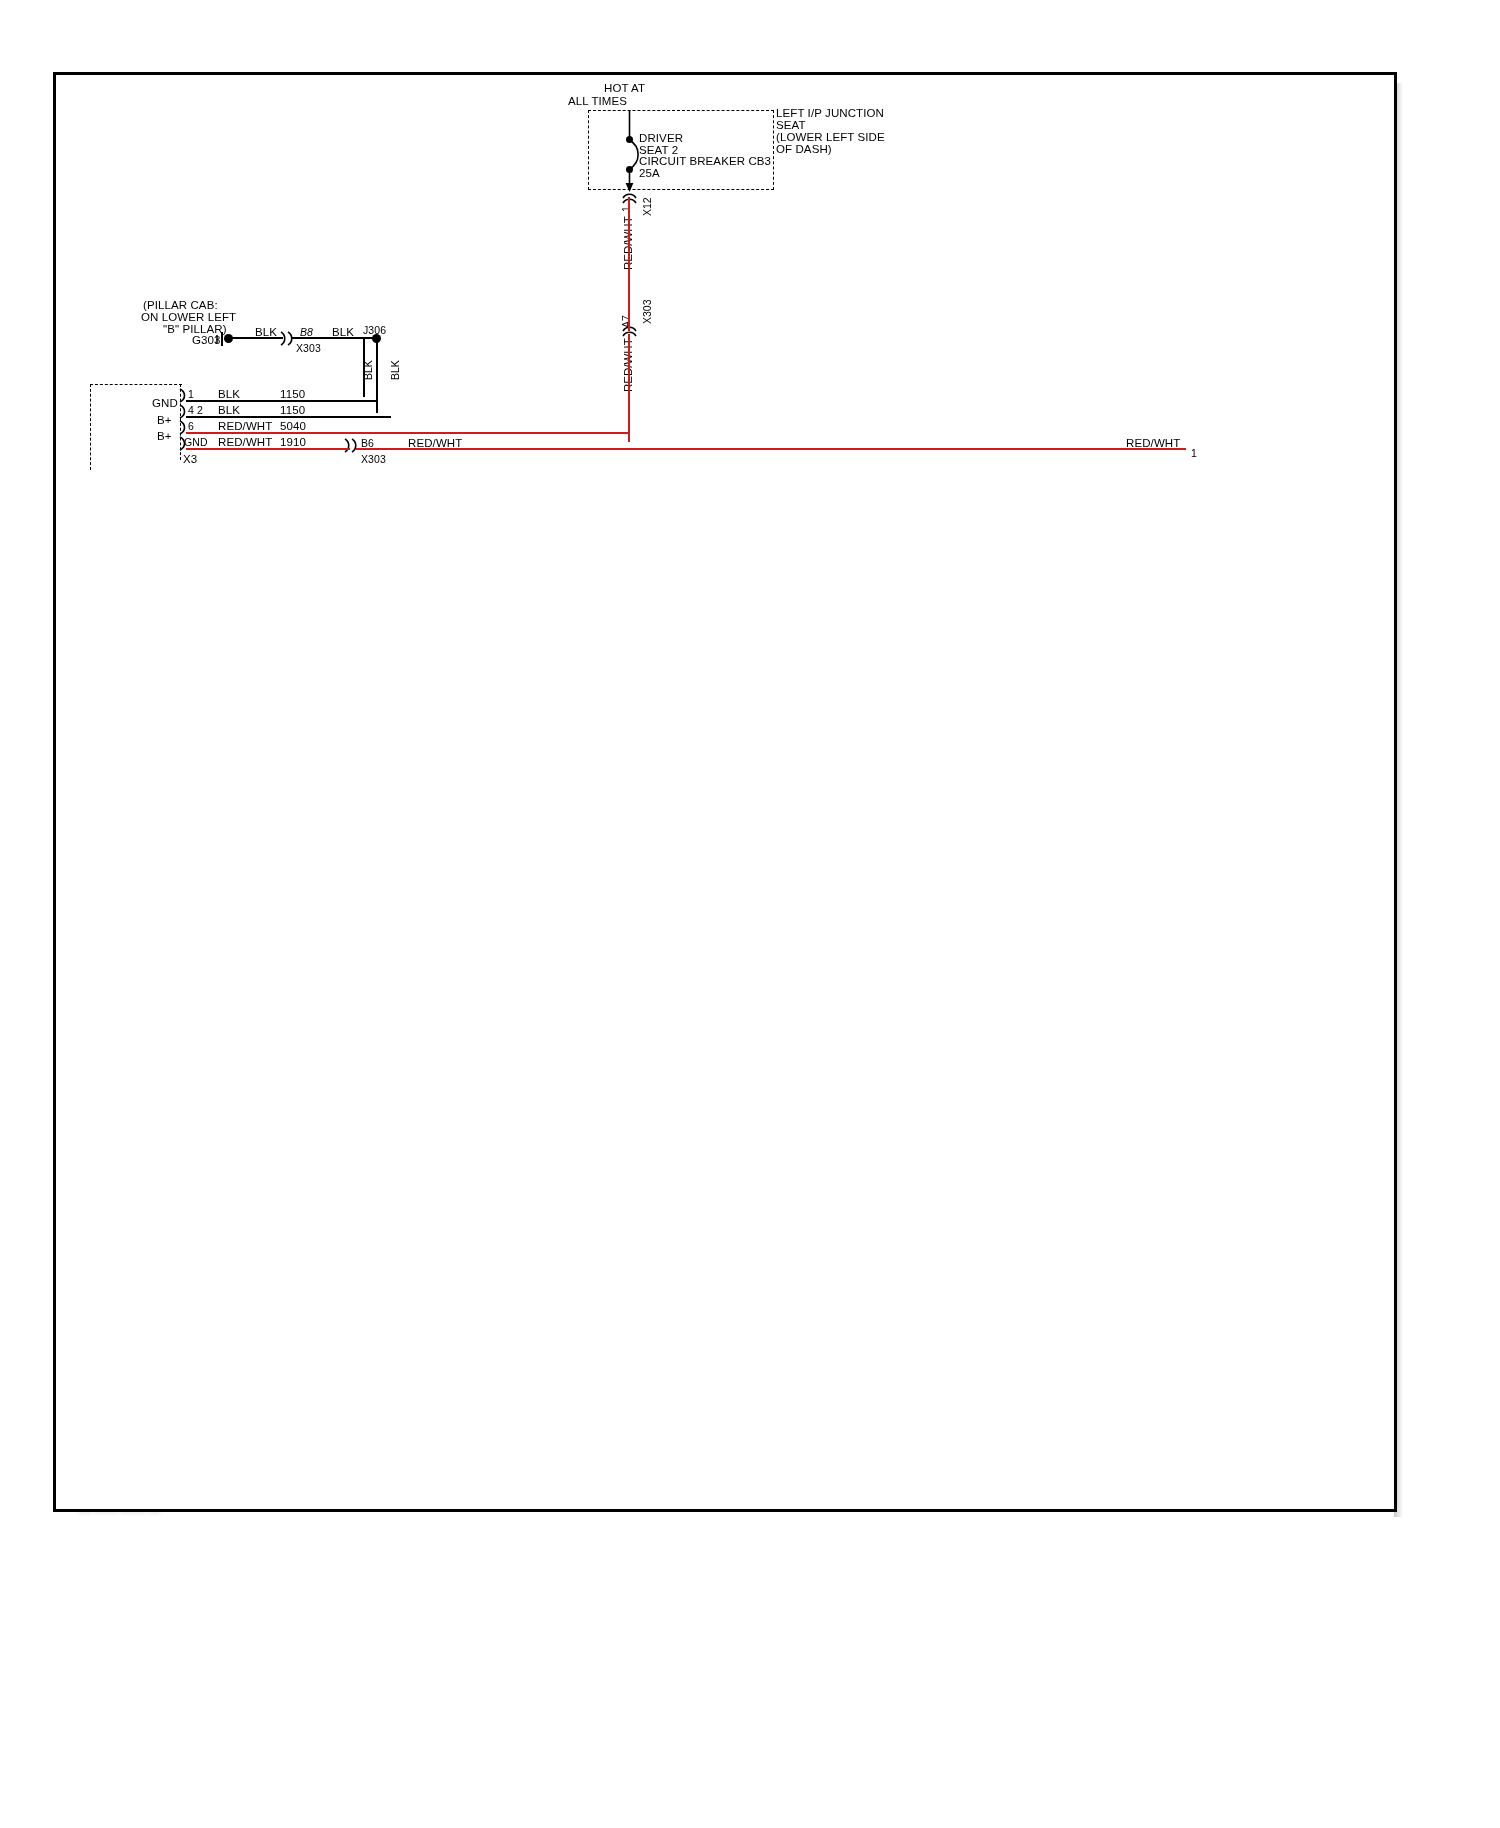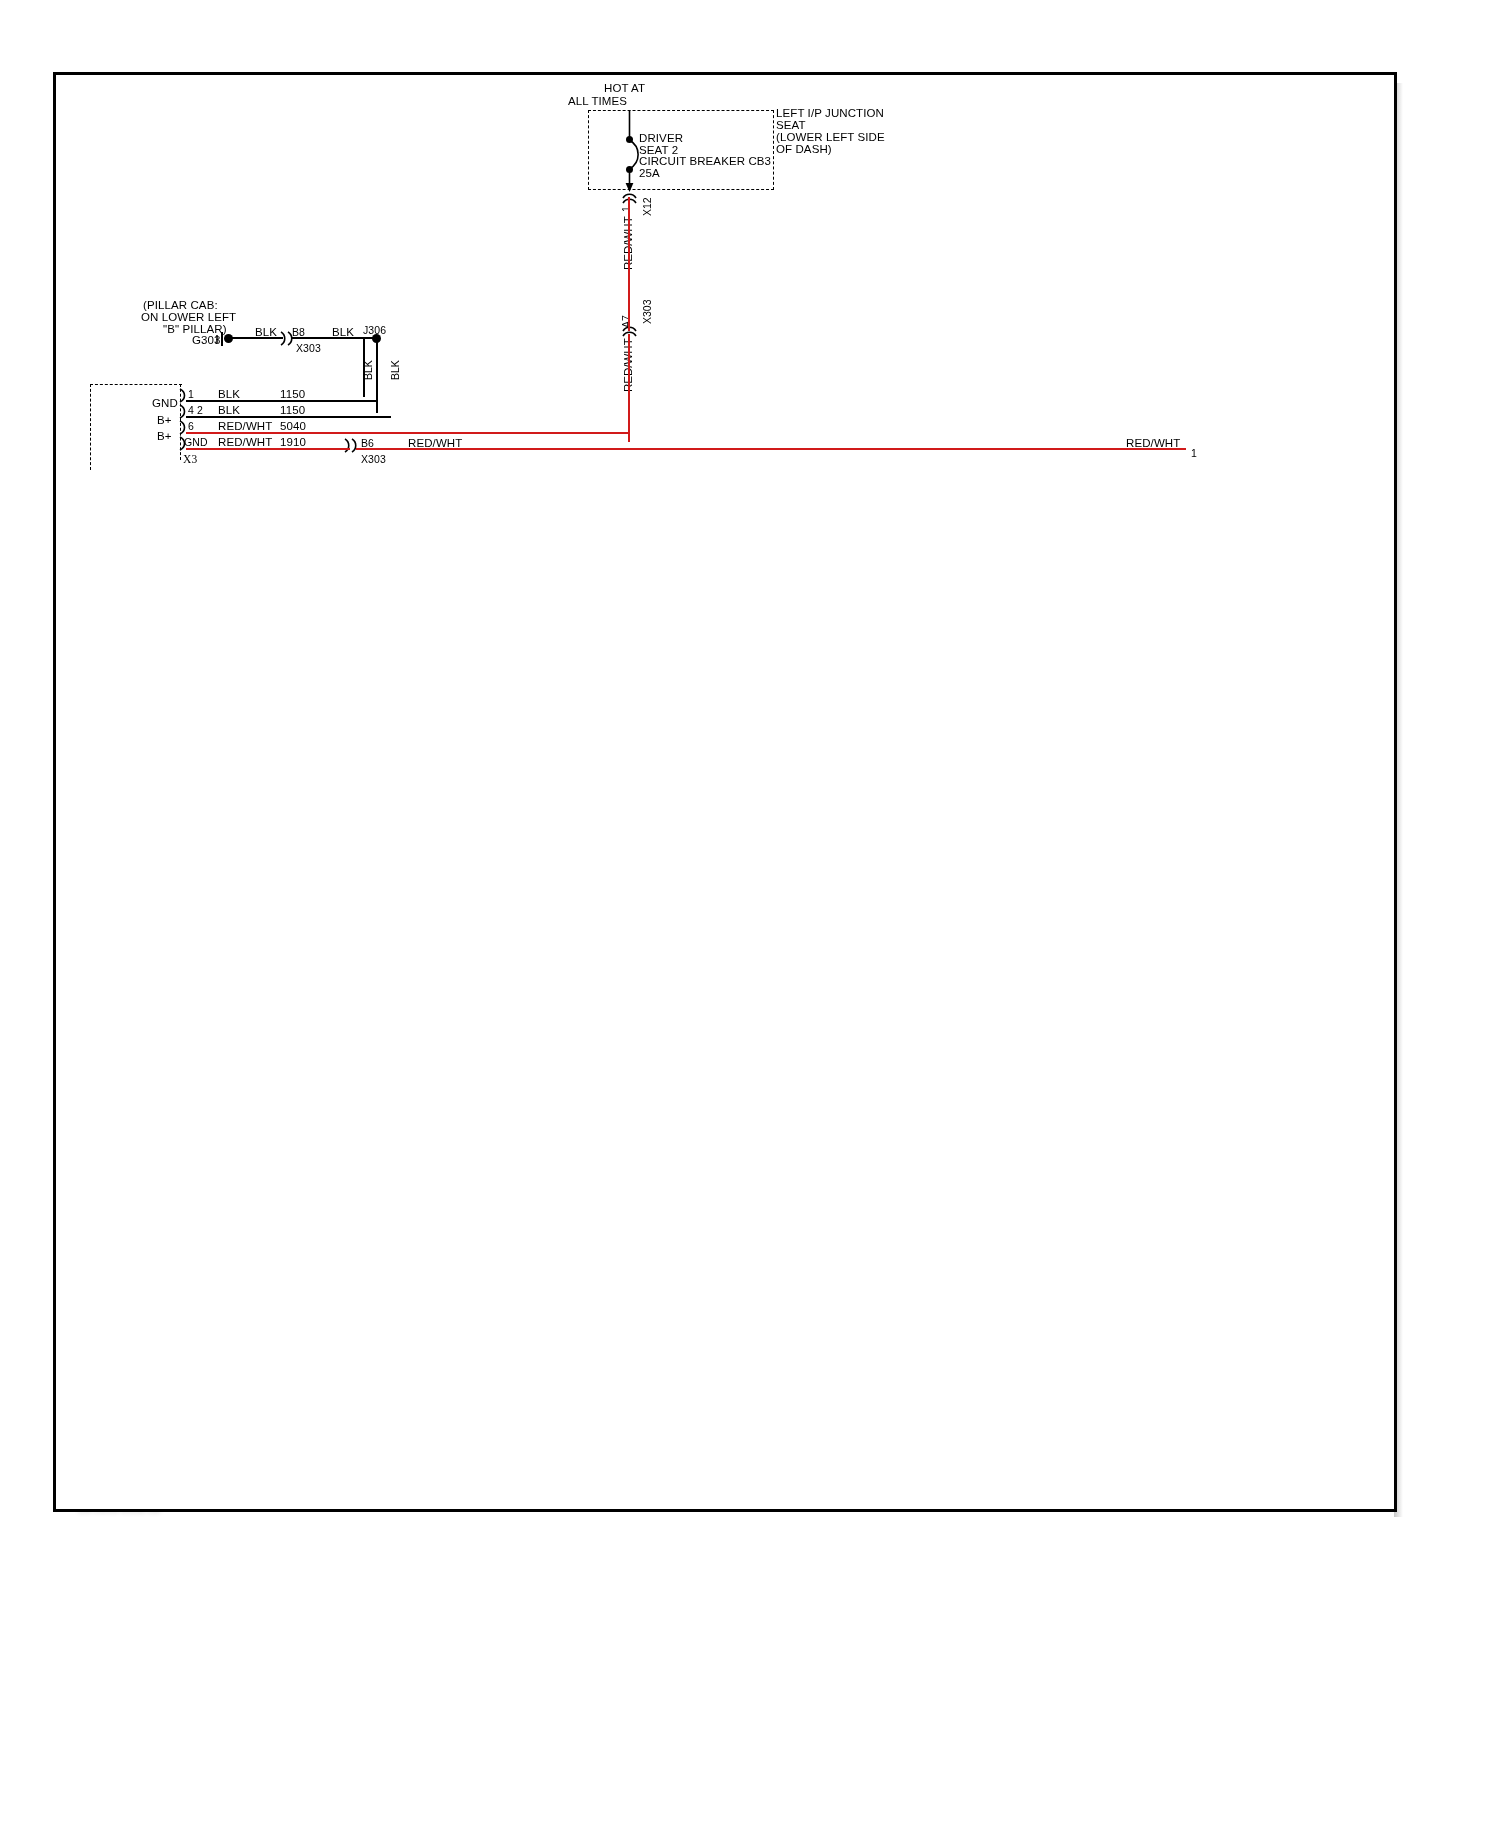--- a/index.html
+++ b/index.html
@@ -308,39 +308,39 @@
 
   <div class="lbl" style="left:143px;top:299px;">(PILLAR CAB:</div>
   <div class="lbl" style="left:141px;top:311px;">ON LOWER LEFT</div>
   <div class="lbl" style="left:163px;top:323px;">"B" PILLAR)</div>
   <div class="lbl" style="left:192px;top:334px;">G303</div>
 
   <div class="dot" style="left:224px;top:334px;"></div>
 
   <div class="wblk" style="left:231px;top:337px;width:52px;height:2.4px;"></div>
   <div class="lbl" style="left:255px;top:326px;">BLK</div>
-  <div class="lbl sm" style="left:292px;top:326px;">B8</div>
+  <div class="lbl sm" style="left:300px;top:326px;font-style:italic;">B8</div>
   <div class="lbl sm" style="left:296px;top:342px;">X303</div>
 
   <div class="wblk" style="left:291px;top:337px;width:86px;height:2.4px;"></div>
   <div class="lbl" style="left:332px;top:326px;">BLK</div>
 
   <div class="lbl sm" style="left:363px;top:324px;">J306</div>
   <div class="dot" style="left:372px;top:334px;"></div>
 
   <div class="wblk" style="left:363px;top:339px;width:2.4px;height:58px;"></div>
   <div class="wblk" style="left:376px;top:339px;width:2.4px;height:74px;"></div>
   <div class="vlbl sm" style="left:362px;top:380px;">BLK</div>
   <div class="vlbl sm" style="left:389px;top:380px;">BLK</div>
 
   <div class="dashT" style="left:90px;top:384px;width:92px;height:0;"></div>
   <div class="dashL" style="left:90px;top:384px;width:0;height:86px;"></div>
   <div class="dashR" style="left:180px;top:384px;width:0;height:76px;"></div>
 
-  <div class="lbl" style="left:183px;top:453px;font-family:Liberation Serif, serif;">X3</div>
+  <div class="lbl" style="left:183px;top:453px;">X3</div>
 
   <div class="lbl" style="left:152px;top:397px;">GND</div>
   <div class="lbl sm" style="left:188px;top:388px;">1</div>
   <div class="lbl" style="left:218px;top:388px;">BLK</div>
   <div class="lbl" style="left:280px;top:388px;">1150</div>
   <div class="wblk" style="left:186px;top:400px;width:192px;height:2.4px;"></div>
 
   <div class="lbl" style="left:157px;top:414px;">B+</div>
   <div class="lbl sm" style="left:188px;top:404px;">4 2</div>
   <div class="lbl" style="left:218px;top:404px;">BLK</div>

